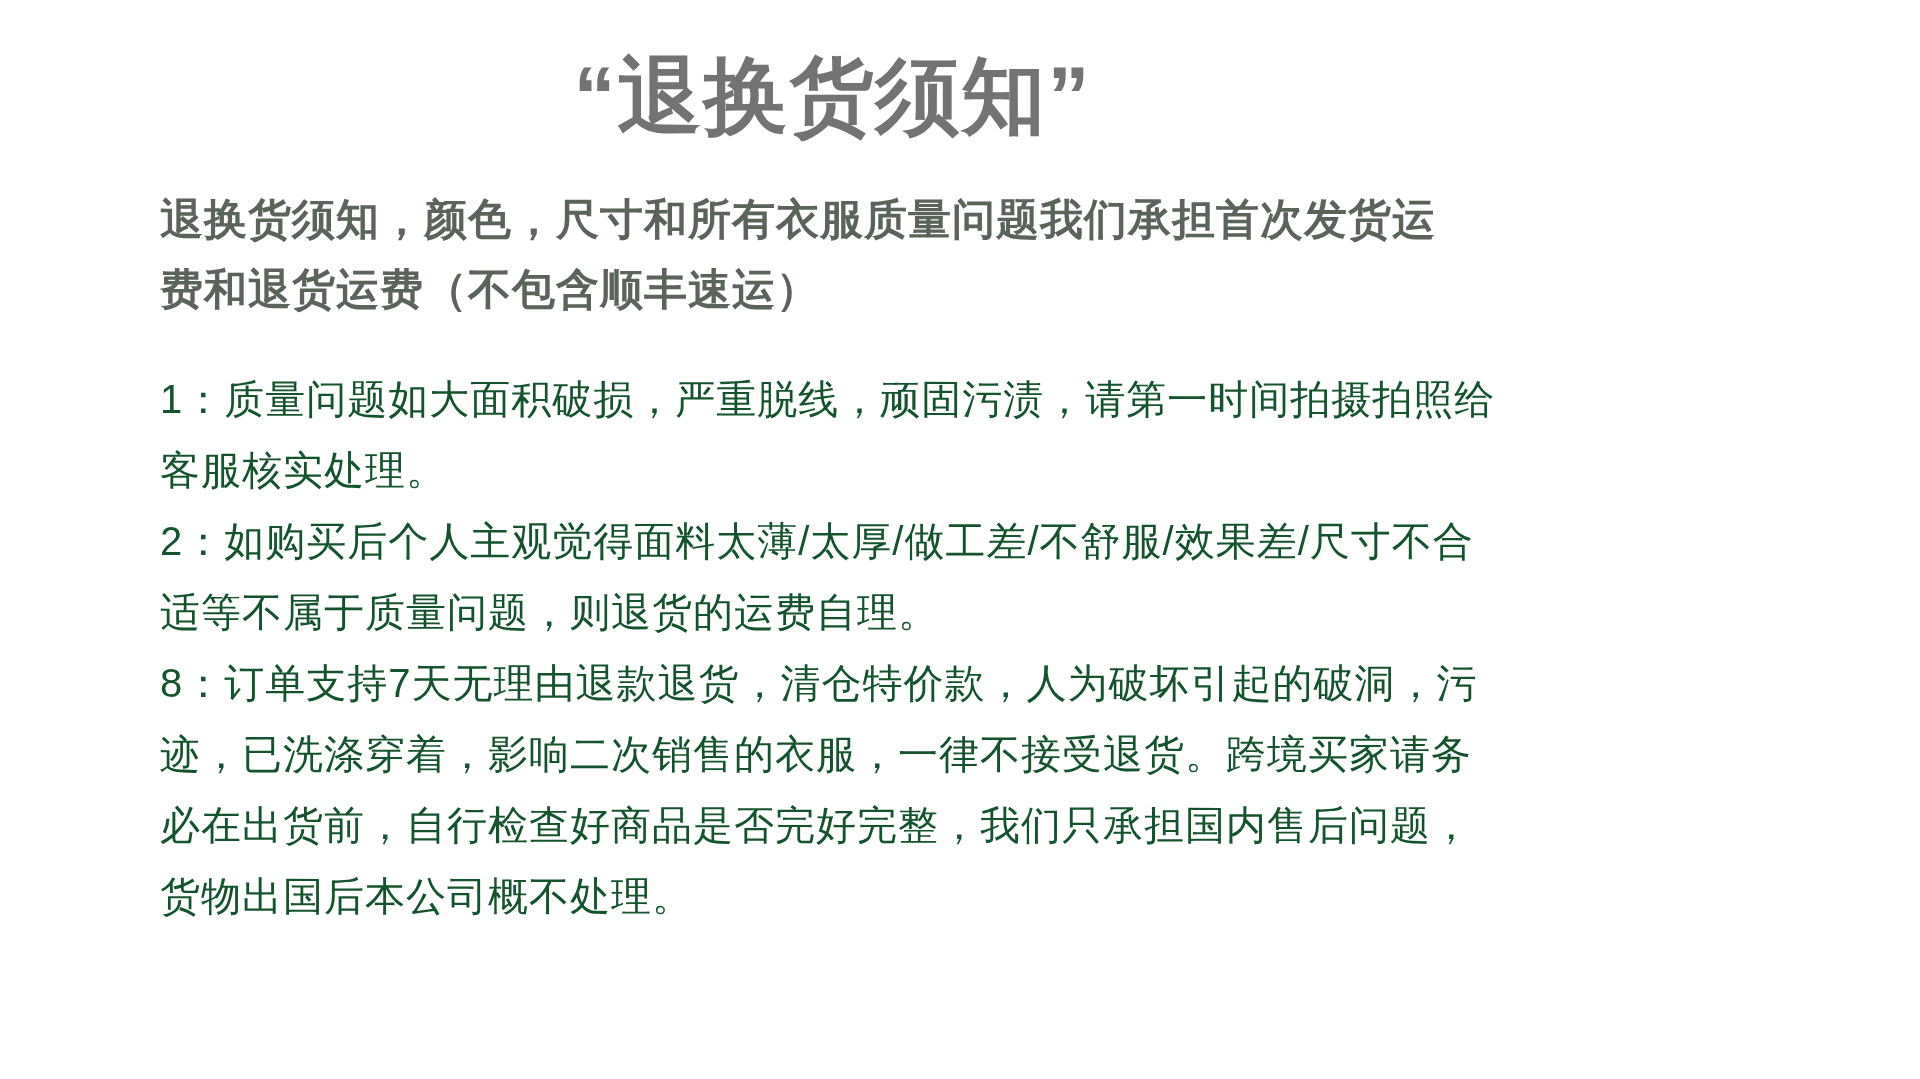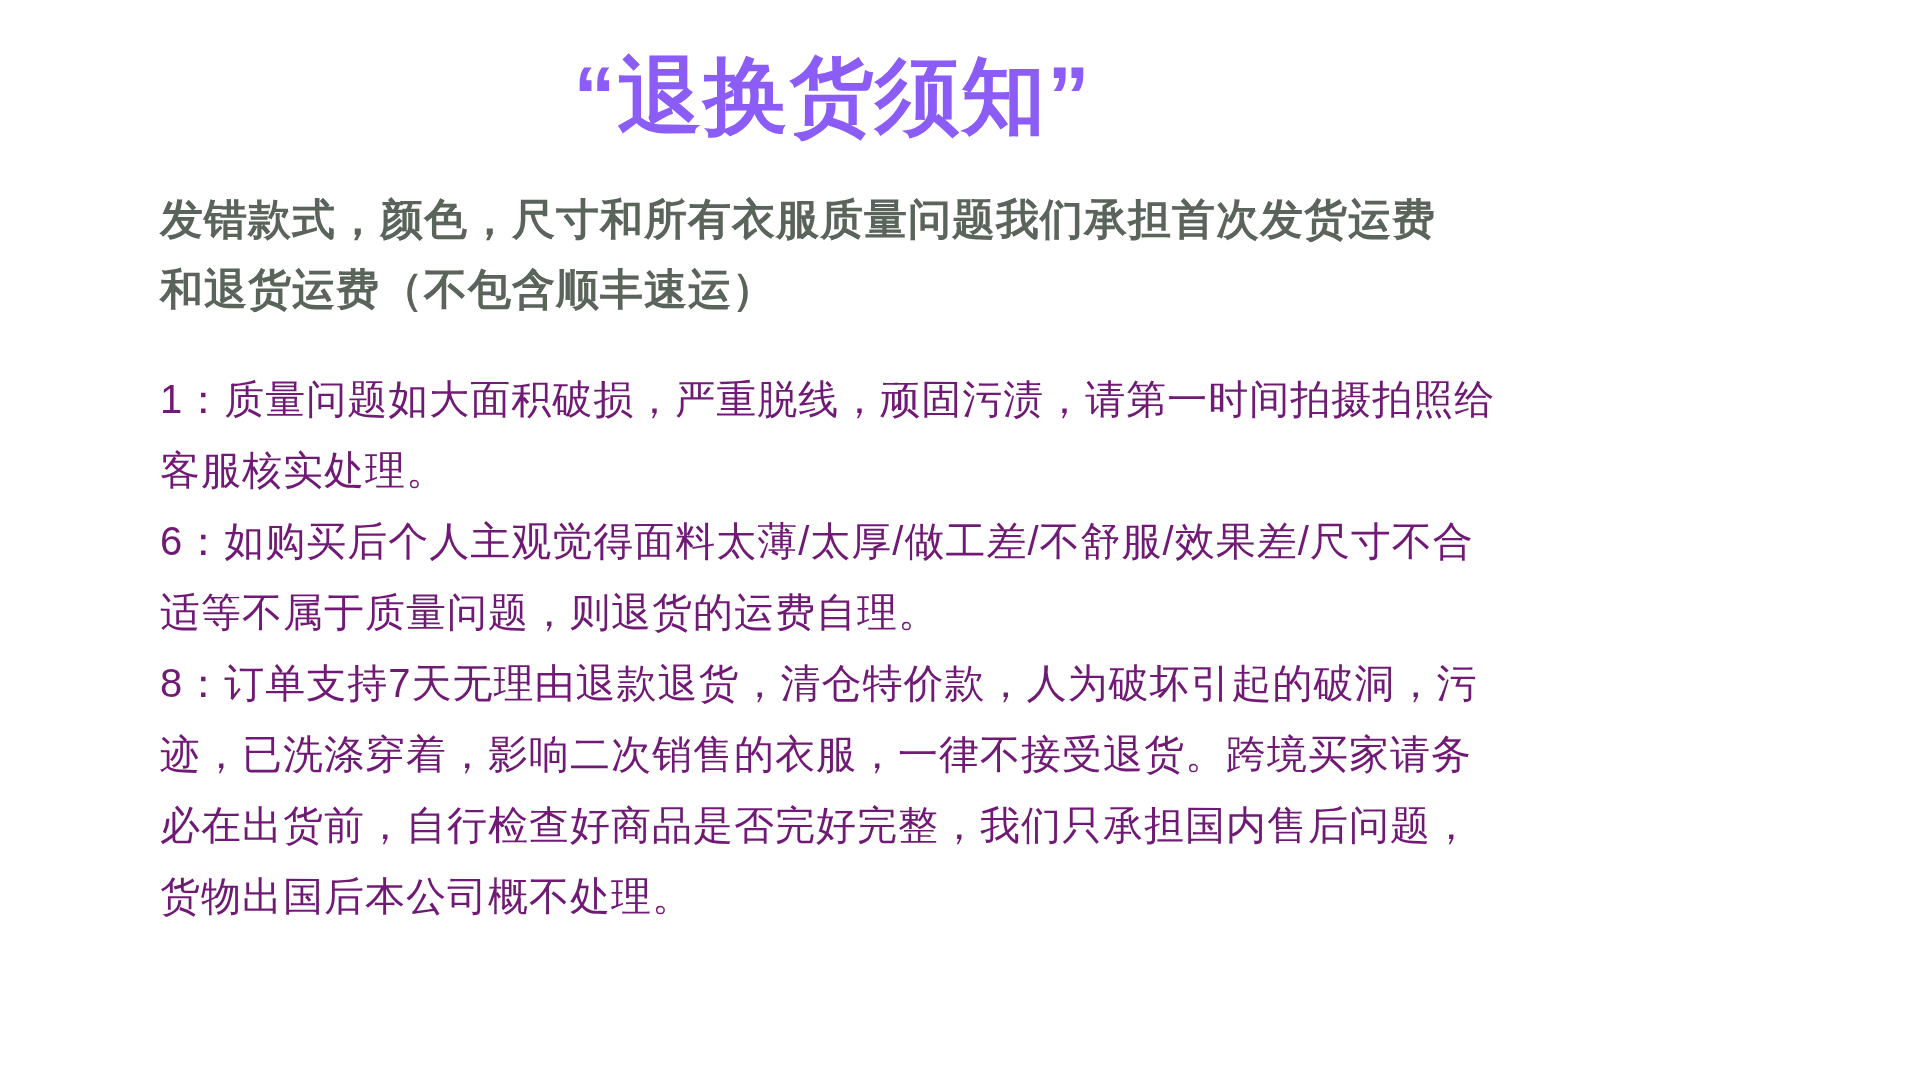--- a/index.html
+++ b/index.html
@@ -20,21 +20,21 @@
     position: absolute;
     left: 160px;
     top: 0;
     width: 1345px;
   }
   .title {
     margin-top: 50px;
     font-size: 84px;
     line-height: 92px;
     font-weight: bold;
-    color: #8b5cf6;
+    color: #737373;
     text-align: center;
     letter-spacing: 2px;
     white-space: nowrap;
   }
   .subtitle {
     margin-top: 42px;
     max-width: 1300px;
     font-size: 43px;
     line-height: 70px;
     font-weight: bold;
@@ -44,32 +44,32 @@
     line-break: strict;
   }
   .body-block {
     margin-top: 40px;
   }
   .body-item {
     max-width: 1345px;
     font-size: 40px;
     line-height: 71px;
     font-weight: normal;
-    color: #701a75;
+    color: #14532d;
     letter-spacing: 1px;
     word-break: break-all;
     line-break: strict;
   }
 </style>
 </head>
 <body>
 
 <div class="page">
   <div class="content">
     <h1 class="title">“退换货须知”</h1>
-    <p class="subtitle">发错款式，颜色，尺寸和所有衣服质量问题我们承担首次发货运费和退货运费（不包含顺丰速运）</p>
+    <p class="subtitle">退换货须知，颜色，尺寸和所有衣服质量问题我们承担首次发货运费和退货运费（不包含顺丰速运）</p>
     <div class="body-block">
       <p class="body-item">1：质量问题如大面积破损，严重脱线，顽固污渍，请第一时间拍摄拍照给客服核实处理。</p>
-      <p class="body-item">6：如购买后个人主观觉得面料太薄/太厚/做工差/不舒服/效果差/尺寸不合适等不属于质量问题，则退货的运费自理。</p>
+      <p class="body-item">2：如购买后个人主观觉得面料太薄/太厚/做工差/不舒服/效果差/尺寸不合适等不属于质量问题，则退货的运费自理。</p>
       <p class="body-item">8：订单支持7天无理由退款退货，清仓特价款，人为破坏引起的破洞，污迹，已洗涤穿着，影响二次销售的衣服，一律不接受退货。跨境买家请务必在出货前，自行检查好商品是否完好完整，我们只承担国内售后问题，货物出国后本公司概不处理。</p>
     </div>
   </div>
 </div>
 
 </body></html>

